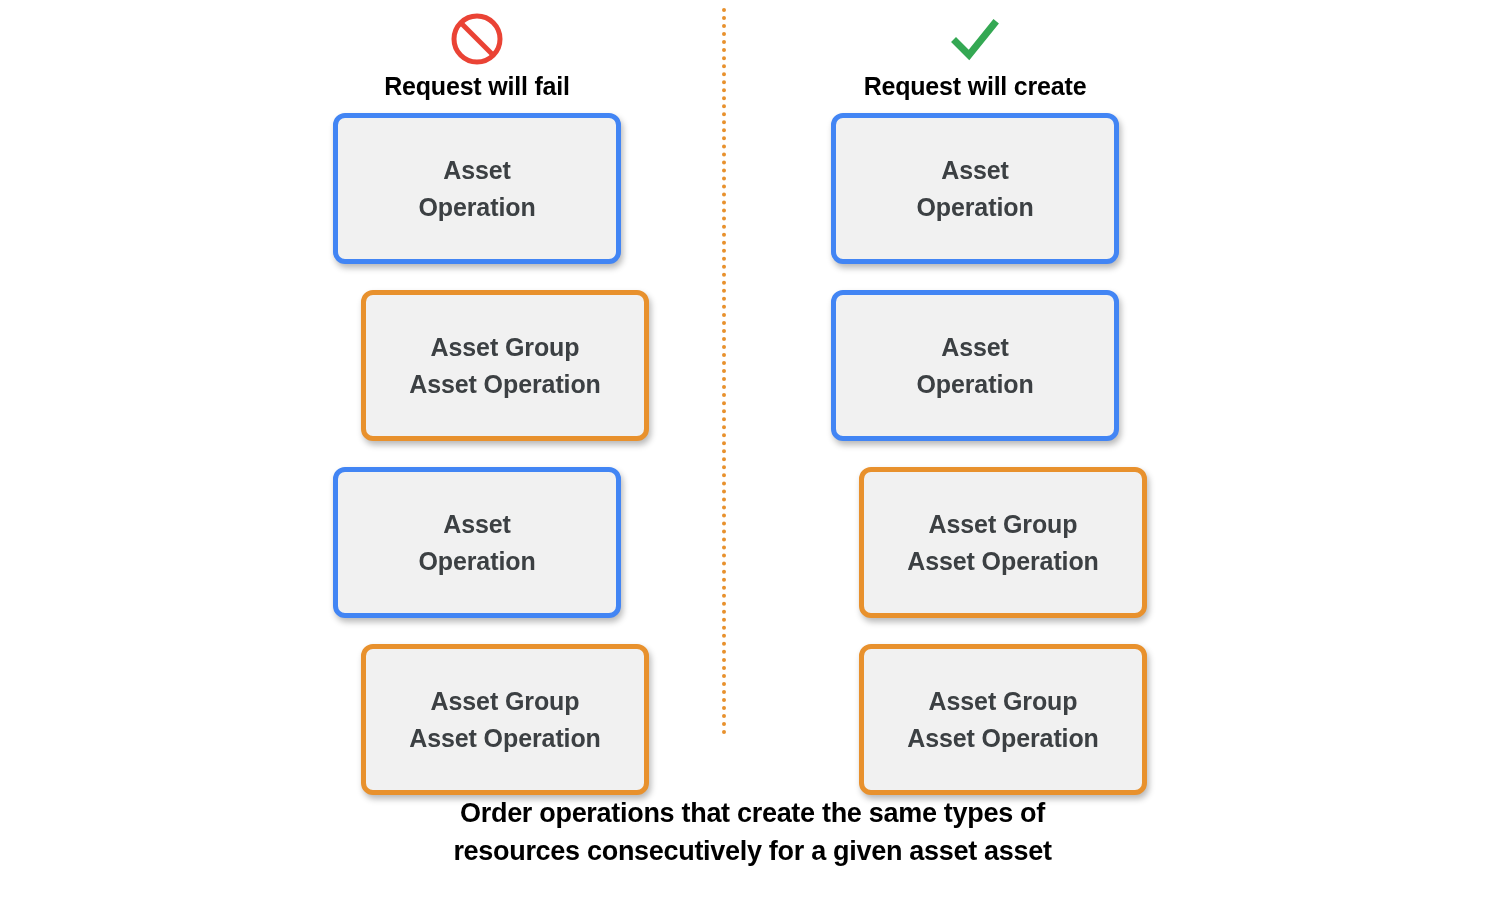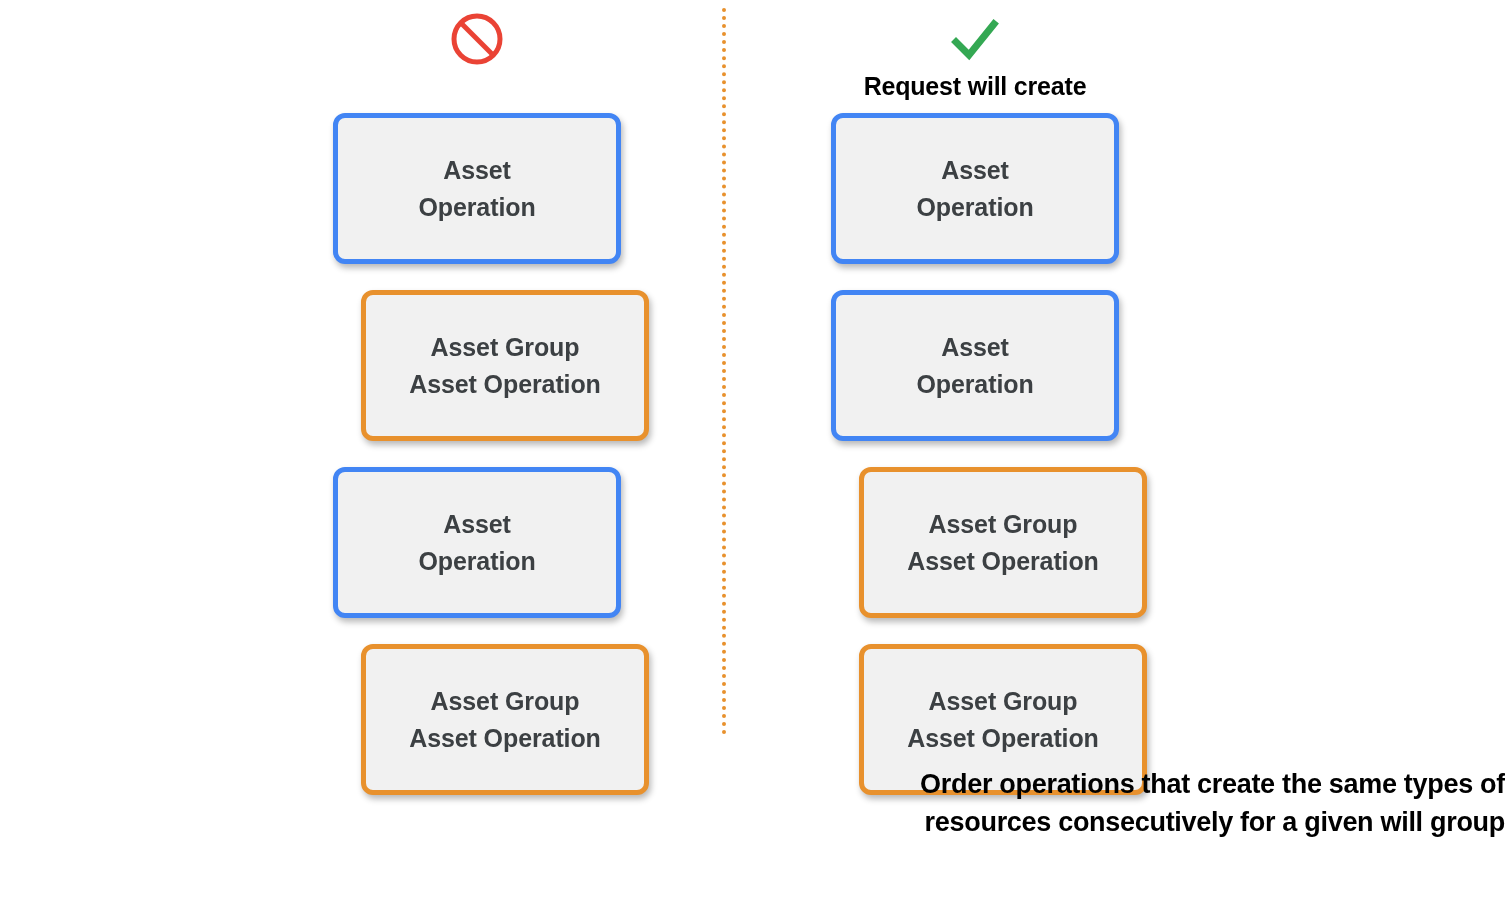--- a/index.html
+++ b/index.html
@@ -87,24 +87,24 @@
     font-weight: bold;
     color: #3C4043;
     line-height: 1.45;
     white-space: nowrap;
     letter-spacing: -0.1px;
   }
 
   
   .caption {
     position: absolute;
-    top: 765px;
+    top: 794px;
     left: 0;
     width: 1505px;
-    text-align: right;
+    text-align: center;
   }
   .caption-line {
     font-size: 27px;
     font-weight: bold;
     color: #000000;
     line-height: 1.42;
     letter-spacing: -0.3px;
   }
 </style>
 </head>
@@ -116,20 +116,21 @@
 
   <div class="column left">
 
     <div class="col-header">
       <span class="status-icon">
         <svg width="58" height="58" viewBox="0 0 58 58">
           <circle cx="29" cy="29" r="23" fill="none" stroke="#EA4335" stroke-width="5"></circle>
           <line x1="13" y1="13" x2="45" y2="45" stroke="#EA4335" stroke-width="5"></line>
         </svg>
       </span>
+      <div class="col-title">Request will fail</div>
     </div>
 
     <div class="box-stack">
 
       <div class="box blue">
         <div class="box-line">Asset</div>
         <div class="box-line">Operation</div>
       </div>
 
       <div class="box orange">
@@ -181,16 +182,16 @@
       <div class="box orange">
         <div class="box-line">Asset Group</div>
         <div class="box-line">Asset Operation</div>
       </div>
 
     </div>
   </div>
 
   <div class="caption">
     <div class="caption-line">Order operations that create the same types of</div>
-    <div class="caption-line">resources consecutively for a given will group</div>
+    <div class="caption-line">resources consecutively for a given asset asset</div>
   </div>
 
 </div>
 
 </body></html>

